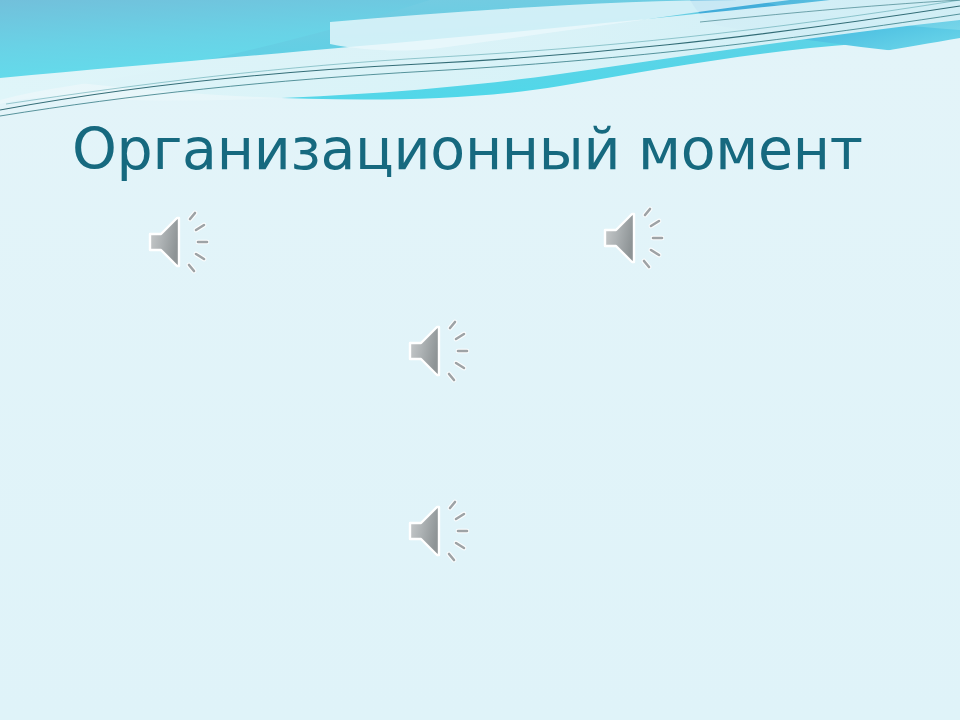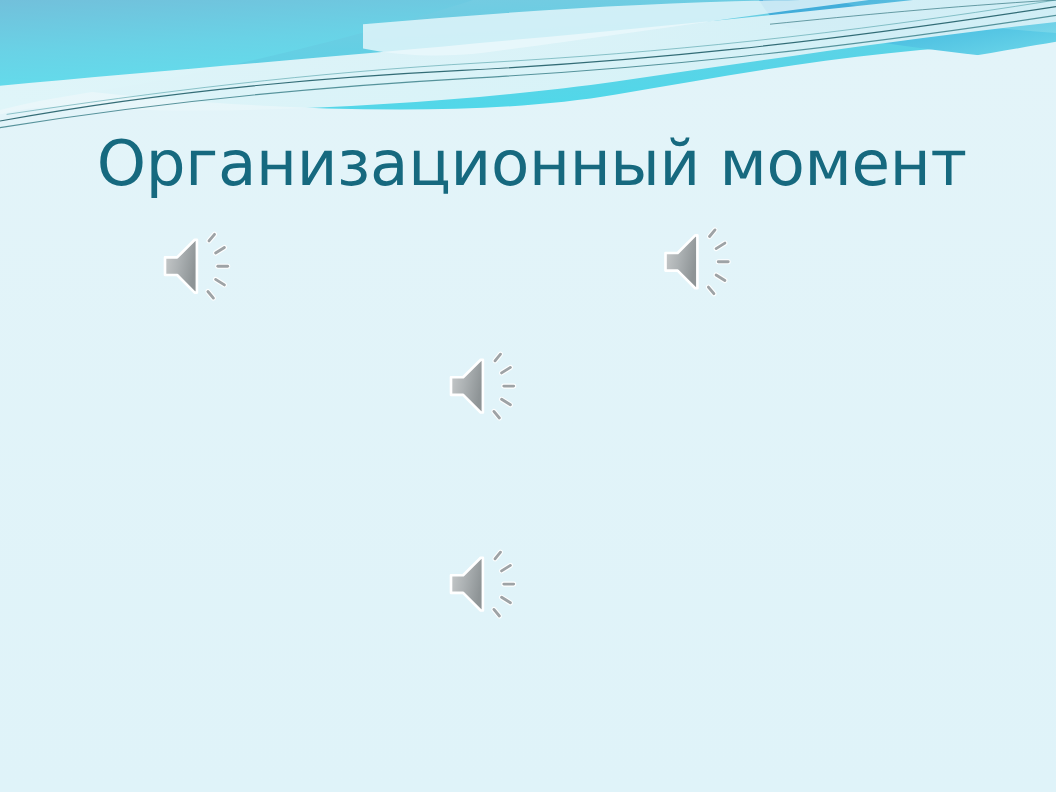--- a/index.html
+++ b/index.html
@@ -31,21 +31,21 @@
     align-items: center;
   }
   #title-text {
     font-family: "DejaVu Sans", "Liberation Sans", sans-serif;
     font-size: 57px;
     line-height: 1.05;
     font-weight: 400;
     color: #16697f;
     letter-spacing: -0.3px;
     white-space: nowrap;
-    margin: 16px;
+    margin: 0;
   }
   .audio-icon {
     position: absolute;
     width: 76px;
     height: 66px;
   }
   .audio-icon svg {
     display: block;
     width: 100%;
     height: 100%;

